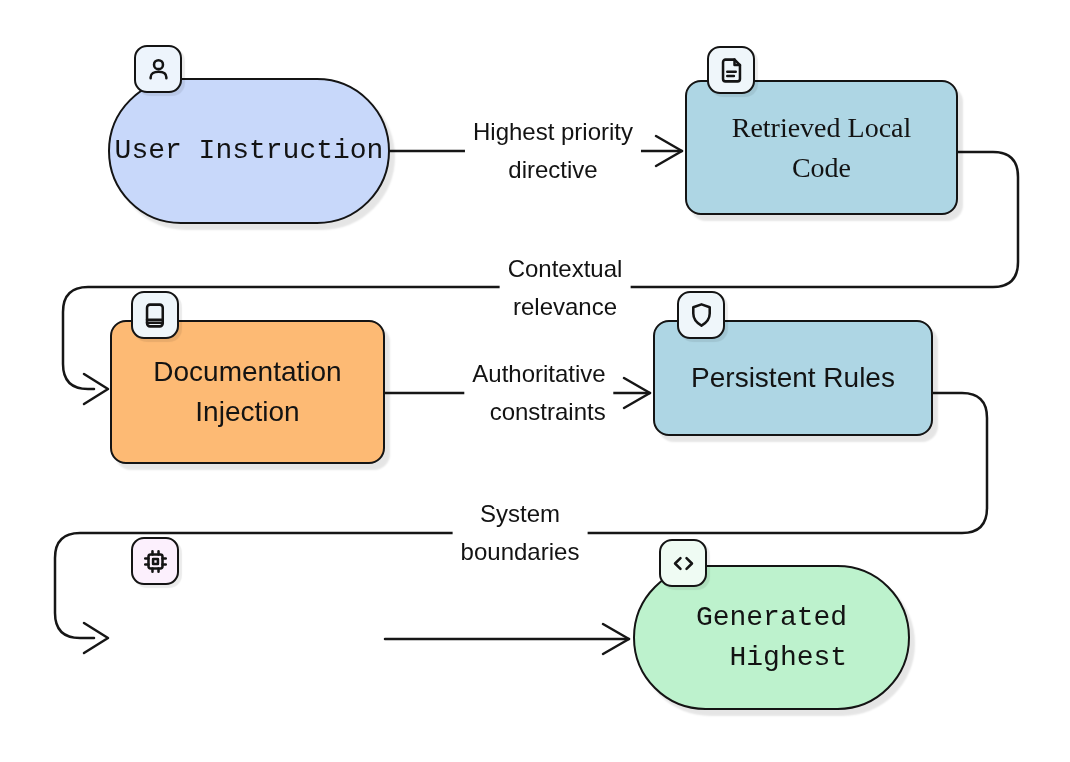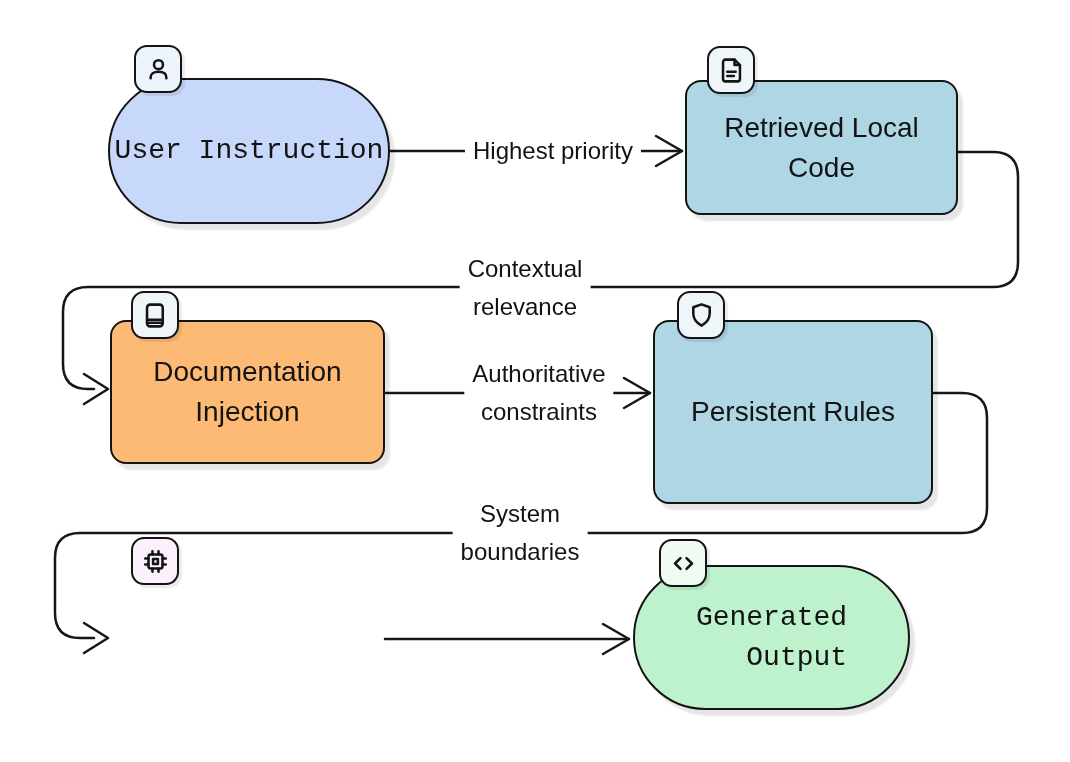--- a/index.html
+++ b/index.html
@@ -54,67 +54,68 @@
       <path d="M933 393 H962 Q987 393 987 418 V508 Q987 533 962 533 H80 Q55 533 55 558 V613 Q55 638 80 638 H94"></path>
       <polyline points="84,623 108,638 84,653"></polyline>
 
       <path d="M385 639 H629"></path>
       <polyline points="603,624 629,639 603,654"></polyline>
     </g>
   </svg>
 
   <div class="edge-label" style="left:553px;top:151px;">
     <span>Highest priority</span>
+    <span>directive</span>
   </div>
-  <div class="edge-label" style="left:525px;top:288px;">
+  <div class="edge-label" style="left:565px;top:288px;">
     <span>Contextual</span>
     <span>relevance</span>
   </div>
-  <div class="edge-label" style="left:539px;top:393px;">
+  <div class="edge-label" style="left:539px;top:393px;text-align:right;">
     <span>Authoritative</span>
     <span>constraints</span>
   </div>
   <div class="edge-label" style="left:520px;top:533px;">
     <span>System</span>
     <span>boundaries</span>
   </div>
 
   <div class="node stadium" style="left: 108px; top: 78px; width: 282px; height: 146px; background-color: rgb(200, 216, 250);">
     <div class="node-label">
       <span>User Instruction</span>
       <span></span>
     </div>
   </div>
 
-  <div class="node rounded-rect" style="left: 685px; top: 80px; width: 273px; height: 135px; background-color: rgb(174, 214, 228);">
+  <div class="node rounded-rect" style="left: 685px; top: 80px; width: 273px; height: 135px; background-color: rgb(174, 214, 228); font-family: Liberation Serif, serif;">
     <div class="node-label">
       <span>Retrieved Local</span>
       <span>Code</span>
     </div>
   </div>
 
   <div class="node rounded-rect" style="left: 110px; top: 320px; width: 275px; height: 144px; background-color: #fdba74;">
     <div class="node-label">
       <span>Documentation</span>
       <span>Injection</span>
     </div>
   </div>
 
-  <div class="node rounded-rect" style="left: 653px; top: 320px; width: 280px; height: 184px; background-color: rgb(174, 214, 228); text-align: right;">
+  <div class="node rounded-rect" style="left: 653px; top: 320px; width: 280px; height: 116px; background-color: rgb(174, 214, 228); text-align: right;">
     <div class="node-label">
       <span>Persistent Rules</span>
       <span></span>
     </div>
   </div>
 
 
   <div class="node stadium" style="left: 633px; top: 565px; width: 277px; height: 145px; background-color: rgb(189, 242, 205); text-align: right;">
     <div class="node-label">
       <span>Generated</span>
-      <span>Output</span>
+      <span>Highest</span>
     </div>
   </div>
 
   <div class="badge" style="left: 134px; top: 45px; background-color: rgb(237, 244, 252);">
     <svg viewBox="0 0 24 24">
       <circle cx="12" cy="8" r="3.7"></circle>
       <path d="M5.5 19.2v-.7c0-3.3 2.9-4.7 6.5-4.7s6.5 1.4 6.5 4.7v.7"></path>
     </svg>
   </div>
 

